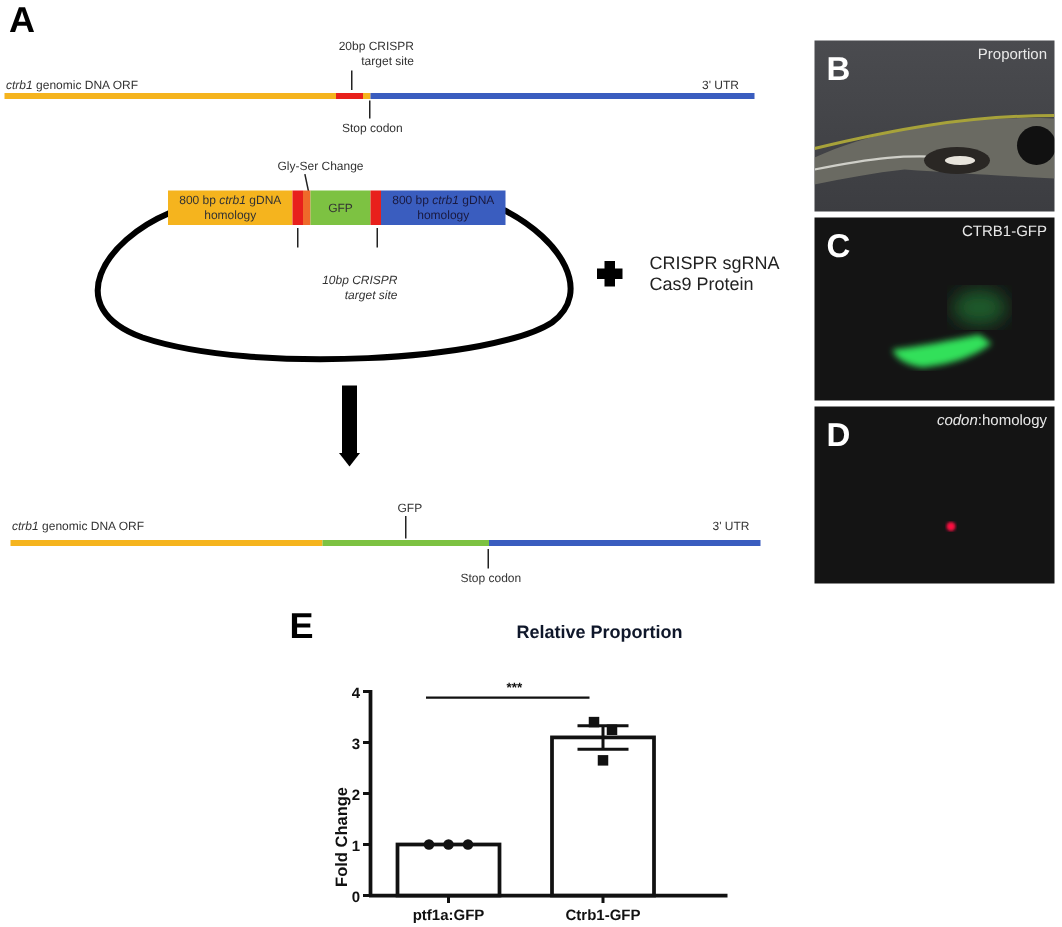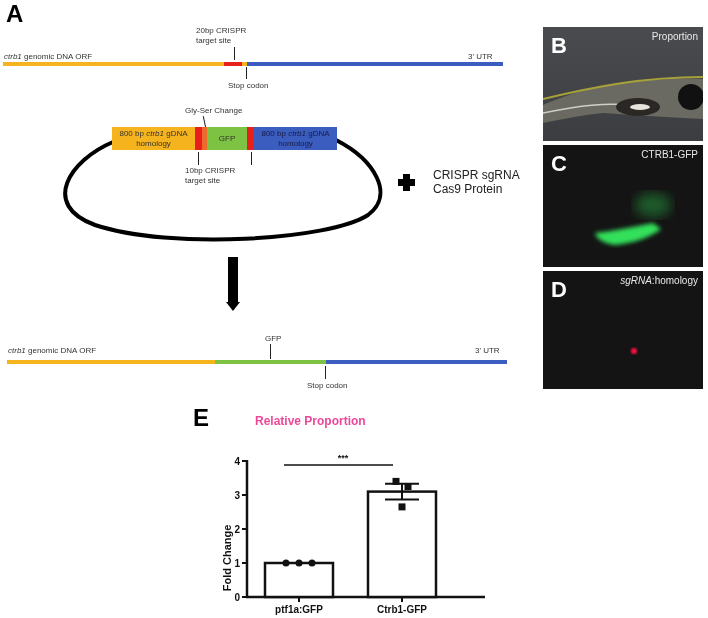--- a/index.html
+++ b/index.html
@@ -1,20 +1,20 @@
 <!DOCTYPE html>
 <html><head>
 <meta charset="utf-8">
 <style>
   html,body{margin:0;padding:0;background:#fff;}
   body{width:708px;height:618px;position:relative;overflow:hidden;font-family:"Liberation Sans",sans-serif;color:#222;}
   .abs{position:absolute;}
   .panel-letter{font-weight:bold;font-size:24px;color:#000;}
   .small{font-size:8px;color:#333;}
-  .tc{text-align:left;}
+  .tc{text-align:right;}
   .line{position:absolute;height:4px;}
   .vert-arrow{position:absolute;width:1px;background:#222;}
   .img-panel{position:absolute;left:543px;width:160px;overflow:hidden;}
   .img-label{position:absolute;right:5px;top:4px;color:#e8e8e8;font-size:10px;}
   .img-letter{position:absolute;left:8px;top:6px;color:#fff;font-weight:bold;font-size:22px;}
   .seg{position:absolute;top:0;height:100%;}
   .seg-text{display:flex;align-items:center;justify-content:center;text-align:center;font-size:8px;line-height:10px;color:#333;height:100%;}
 </style>
 </head>
 <body>
@@ -56,21 +56,21 @@
     </div>
     <div class="seg" style="left:135px;width:7px;background:#e8201c;"></div>
     <div class="seg" style="left:142px;width:83px;background:#3a5dbf;">
       <div class="seg-text" style="color:#1a1a40;">
           <div><span>800 bp </span><i>ctrb1</i><span> gDNA</span><br><span>homology</span></div>
         </div>
     </div>
   </div>
   <div class="vert-arrow" style="left:198px;top:152px;height:13px;"></div>
   <div class="vert-arrow" style="left:251px;top:152px;height:13px;"></div>
-  <div class="abs small tc" style="left:185px;top:166px;width:80px;line-height:10px;">
+  <div class="abs small tc" style="left:185px;top:182px;width:80px;line-height:10px;font-style:italic;">
     <div>10bp CRISPR</div>
     <div>target site</div>
   </div>
 </div>
 
 <div class="abs" style="left:398px;top:174px;width:17px;height:17px;">
   <div style="position:absolute;left:5px;top:0;width:7px;height:17px;background:#000;"></div>
   <div style="position:absolute;left:0;top:5px;width:17px;height:7px;background:#000;"></div>
 </div>
 <div class="abs" style="left:433px;top:168px;font-size:12px;line-height:14px;color:#222;">
@@ -126,25 +126,25 @@
 <div class="img-panel" style="top:271px;height:118px;background:#141414;">
   <svg width="160" height="118" style="position:absolute;left:0;top:0;">
     <defs>
         <filter id="rblur">
           <feGaussianBlur stdDeviation="1"></feGaussianBlur>
         </filter>
       </defs>
     <circle cx="91" cy="80" r="3" fill="#ff1040" filter="url(#rblur)"></circle>
   </svg>
   <div class="img-letter">D</div>
-  <div class="img-label"><i>sgRNA</i><span>:homology</span></div>
+  <div class="img-label"><i>codon</i><span>:homology</span></div>
 </div>
 
 <div class="abs panel-letter" style="left:193px;top:404px;">E</div>
-<div class="abs tc" style="left:255px;top:414px;width:200px;font-weight:bold;font-size:12px;line-height:14px;color:#ec4899;">
+<div class="abs tc" style="left:255px;top:414px;width:200px;font-weight:bold;font-size:12px;line-height:14px;color:#0f172a;">
   <div>Relative Proportion</div>
 </div>
 
 <svg id="chart" class="abs" style="left:200px;top:440px;" width="300" height="178">
   <g id="axes">
       <line x1="47" y1="20" x2="47" y2="158" stroke="#111" stroke-width="2.5"></line>
       <line x1="46" y1="157" x2="285" y2="157" stroke="#111" stroke-width="2.5"></line>
       <line x1="42" y1="157" x2="47" y2="157" stroke="#111" stroke-width="2"></line>
       <text x="40" y="161" text-anchor="end" font-family="Liberation Sans, sans-serif" font-weight="bold" font-size="10" fill="#111">0</text>
       <line x1="42" y1="123" x2="47" y2="123" stroke="#111" stroke-width="2"></line>

